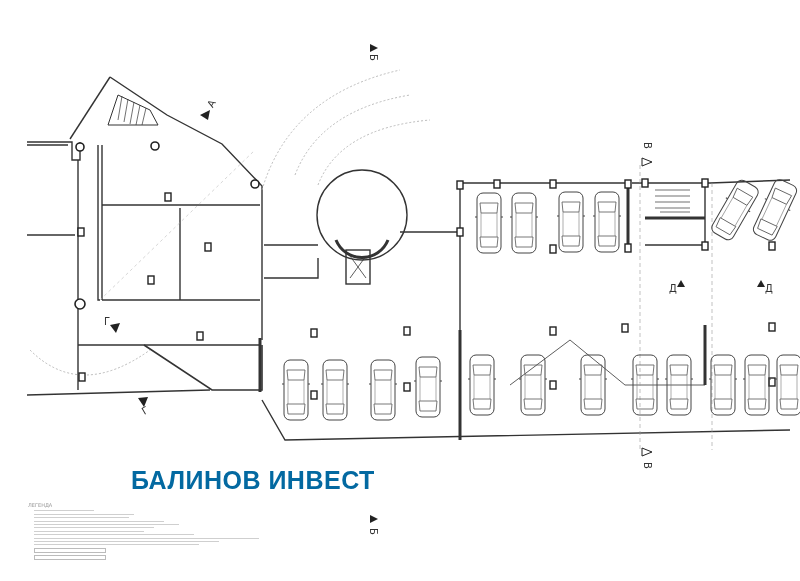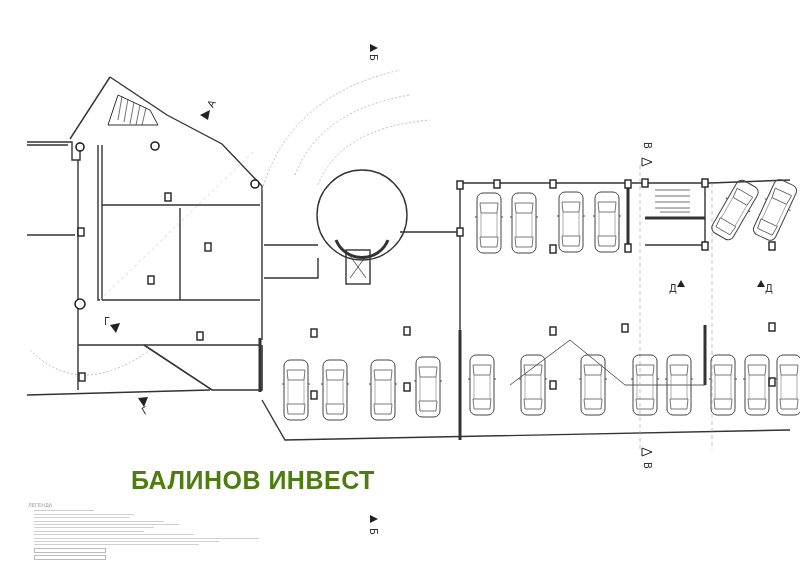--- a/index.html
+++ b/index.html
@@ -1,21 +1,21 @@
 <!DOCTYPE html>
 <html><head>
 <meta charset="utf-8">
 <style>
   html, body { margin:0; padding:0; background:#ffffff; }
   body { width:800px; height:581px; position:relative; overflow:hidden; font-family:"Liberation Sans", sans-serif; }
   #plan { position:absolute; left:0; top:0; width:800px; height:581px; }
   .watermark {
     position:absolute; left:131px; top:466px;
     font-family:"Liberation Sans", sans-serif; font-weight:bold;
-    font-size:25px; letter-spacing:0.5px; color:#4d7c0f;
+    font-size:25px; letter-spacing:0.5px; color:#0369a1;
   }
   .sec-label { position:absolute; font-family:"DejaVu Sans", sans-serif; font-size:10px; color:#333; }
   .legend { position:absolute; left:28px; top:502px; width:260px; }
   .legend-title { font-size:5px; color:#9a9a9a; font-family:"DejaVu Sans", sans-serif; }
   .legend-line { height:1px; background:#cfcfcf; margin:2.4px 0 0 6px; }
 </style>
 </head>
 <body>
 
 <svg id="plan" viewBox="0 0 800 581" xmlns="http://www.w3.org/2000/svg">

